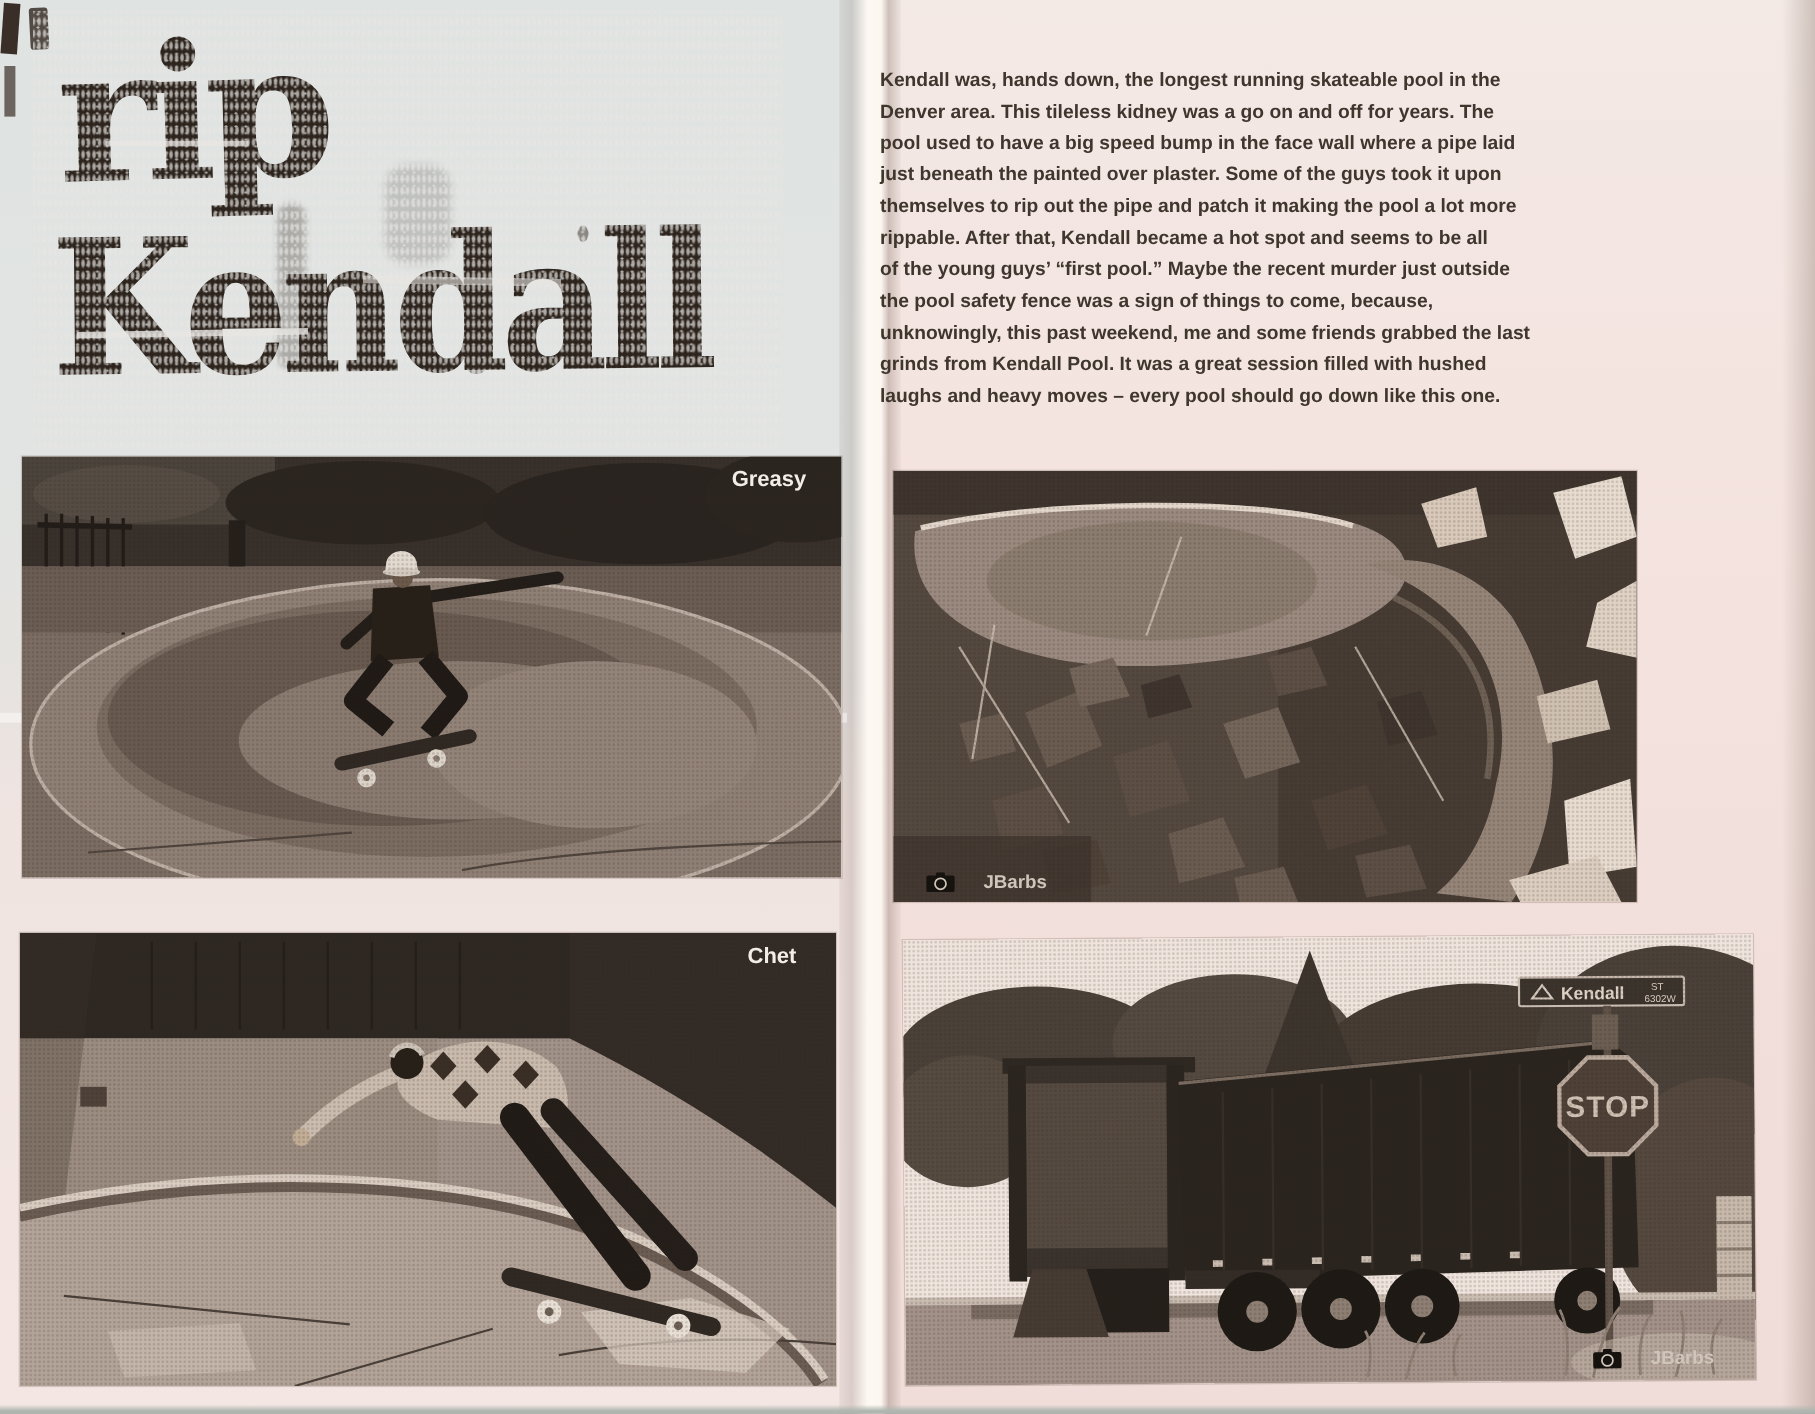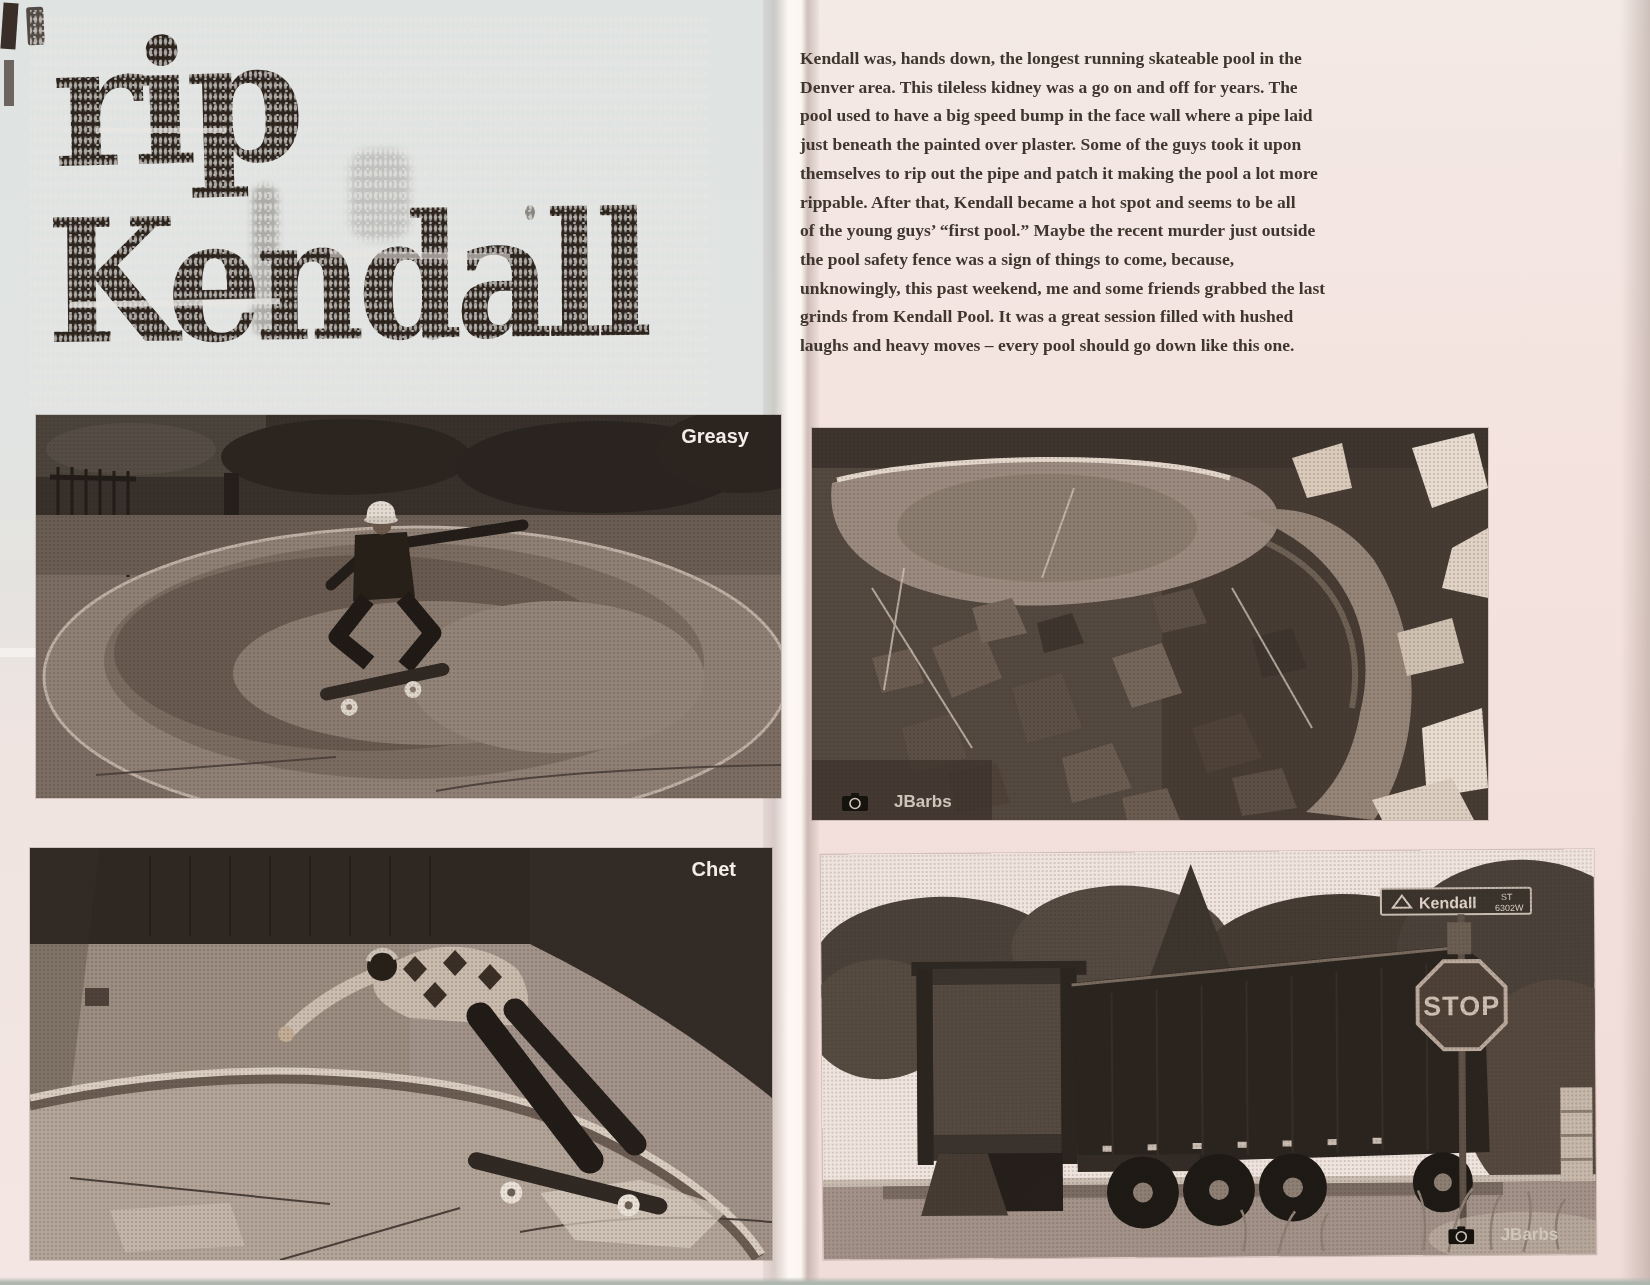--- a/index.html
+++ b/index.html
@@ -38,31 +38,31 @@
   .streak.s2{left:96px;top:128px;width:130px;height:5px;opacity:.7;}
   .streak.s3{left:330px;top:252px;width:180px;height:7px;transform:rotate(1deg);opacity:.6;}
   .splat{position:absolute;background:#342b24;border-radius:50%;pointer-events:none;}
   .splat.p1{left:252px;top:185px;width:26px;height:150px;opacity:.30;filter:blur(3px);border-radius:12px;}
   .splat.p2{left:525px;top:205px;width:10px;height:15px;opacity:.5;}
   .splat.p3{left:565px;top:235px;width:8px;height:10px;opacity:.45;}
   .splat.p4{left:425px;top:330px;width:16px;height:10px;opacity:.45;}
   .splat.p5{left:620px;top:300px;width:12px;height:17px;opacity:.4;}
   .splat.p6{left:350px;top:150px;width:60px;height:90px;opacity:.18;filter:blur(4px);border-radius:20px;}
   
-  .article{position:absolute;left:800px;top:44px;width:780px;z-index:2;
-    font-family:Liberation Serif, serif;font-weight:bold;font-size:17.5px;
+  .article{position:absolute;left:800px;top:58px;width:780px;z-index:2;
+    font-family:Liberation Sans, sans-serif;font-weight:bold;font-size:17.5px;
     line-height:28.7px;color:#3f362e;white-space:pre-line;}
   
   .photo{position:absolute;box-shadow:0 0 0 1px rgba(60,40,30,0.18);overflow:hidden;z-index:2;}
   .photo svg{display:block;}
   .photo::after{content:"";position:absolute;inset:0;pointer-events:none;
     background-image:radial-gradient(rgba(50,30,18,0.16) 1px,rgba(0,0,0,0) 1.45px);
     background-size:4px 4px;}
-  #photo-greasy{left:20px;top:415px;width:745px;height:383px;margin-left:16px;}
-  #photo-chet{left:18px;top:848px;width:742px;height:412px;margin-left:12px;}
+  #photo-greasy{left:20px;top:415px;width:745px;height:383px;}
+  #photo-chet{left:18px;top:848px;width:742px;height:412px;}
   #photo-rubble{left:812px;top:428px;width:676px;height:392px;}
   #photo-truck{left:822px;top:852px;width:773px;height:405px;transform:rotate(-0.4deg);}
   .caption{position:absolute;font-weight:bold;font-size:20px;color:#f3ede8;z-index:3;}
   .caption.greasy{right:32px;top:10px;}
   .caption.chet{right:36px;top:10px;}
   .credit{position:absolute;display:flex;align-items:center;gap:26px;z-index:3;
     font-weight:bold;font-size:17px;color:#cfc5ba;}
   .credit.rubble{left:30px;bottom:8px;}
   .credit.truck{right:38px;bottom:10px;}
 </style>

